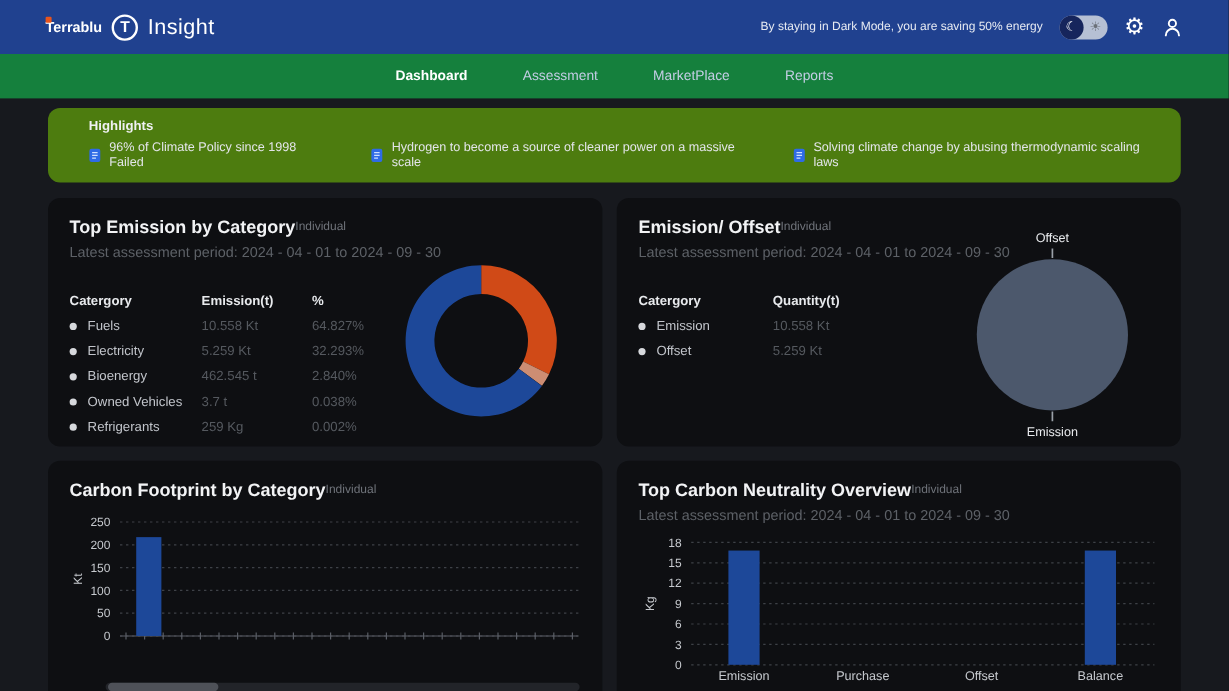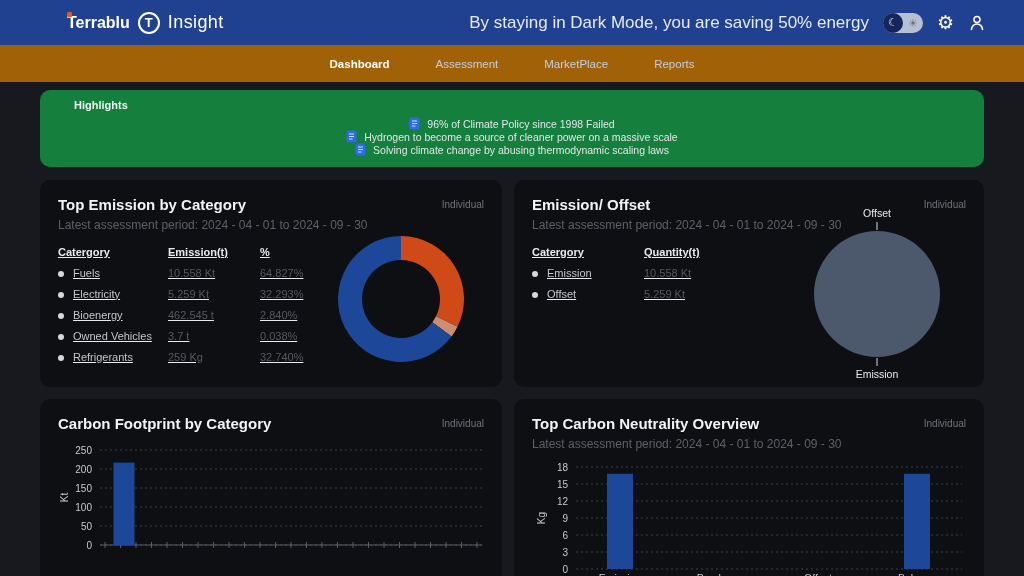--- a/index.html
+++ b/index.html
@@ -6,54 +6,54 @@
   html,body { margin:0; padding:0; }
   body {
     width:1024px; height:576px; overflow:hidden;
     background:#17191e; color:#e8eaed;
     font-family:"Liberation Sans", sans-serif;
   }
   
   .header { height:45px; background:#20418f; display:flex; align-items:center;
     justify-content:space-between; padding:0 38px; }
   .logo { display:flex; align-items:center; gap:8px; }
-  .brand { font-size:16px; font-weight:bold; color:#fff; position:relative;margin-left:29px; }
+  .brand { font-size:12px; font-weight:bold; color:#fff; position:relative; }
   .brand-dot { position:absolute; left:0; top:-2px; width:5px; height:5px; background:#e8541d; border-radius:1px; }
   .logo-circle { width:22px; height:22px; border:2.5px solid #fff; border-radius:50%;
     display:flex; align-items:center; justify-content:center; font-weight:bold; font-size:13px; color:#fff; }
   .brand-suffix { font-size:18px; font-weight:300; color:#fff; letter-spacing:.4px;text-align:center; }
   .header-right { display:flex; align-items:center; gap:14px; }
-  .energy-note { font-size:17px; color:#e6eaf2; }
+  .energy-note { font-size:10px; color:#e6eaf2; }
   .toggle { width:40px; height:20px; border-radius:10px; background:#b6c0d4;
     display:flex; align-items:center; cursor:pointer; }
   .toggle-moon { width:20px; height:20px; border-radius:50%; background:#16255c; color:#fff;
     font-size:11px; display:flex; align-items:center; justify-content:center; }
   .toggle-sun { flex:1; text-align:center; font-size:11px; color:#6b7078; line-height:20px; }
   .gear { font-size:19px; color:#fff; line-height:1; cursor:pointer; }
   
-  .nav { height:37px; background:#a16207; display:flex; align-items:center;
+  .nav { height:37px; background:#15803d; display:flex; align-items:center;
     justify-content:center; gap:46px; }
   .nav-tab { font-size:11.5px; color:#c3cde4; cursor:pointer; }
   .nav-tab.active { color:#fff; font-weight:bold; }
   
   .main { padding:8px 40px 0; }
-  .highlights { background:#15803d; border-radius:10px; padding:9px 34px 11px; }
+  .highlights { background:#4d7c0f; border-radius:10px; padding:9px 34px 11px; }
   .hl-title { font-size:11px; font-weight:bold; color:#f0f1f3; }
-  .hl-items { display:flex; margin-top:6px; align-items:center;flex-direction:column; }
+  .hl-items { display:flex; gap:46px; margin-top:6px; align-items:center; }
   .hl-item { display:flex; align-items:center; gap:7px; font-size:10.5px; color:#e3e5e9; }
   .grid { display:grid; grid-template-columns:462px 470px; gap:12px; margin-top:13px; }
   .card { background:#0e0f12; border-radius:10px; padding:16px 18px; position:relative; }
   .card.r1 { height:207px; }
   .card.r2 { height:202px; }
-  .card-head { display:flex; justify-content:space-between; align-items:flex-start;gap:16px; }
+  .card-head { display:flex; align-items:flex-start; }
   .card-title { font-size:15px; font-weight:bold; color:#f2f3f5; }
   .card-badge { font-size:10px; color:#6f737a; margin-top:3px; }
   .card-sub { font-size:12px; color:#5d6167; margin-top:5px; }
   
-  .dtable { margin-top:10px; border-collapse:collapse; font-size:11px;text-decoration:underline; }
+  .dtable { margin-top:24px; border-collapse:collapse; font-size:11px; }
   .dtable th { text-align:left; color:#e8eaed; font-weight:bold; padding:4px 0; font-size:11px; }
   .dtable td { color:#55595f; padding:4.5px 0; }
   .dtable td.cat { color:#c2c5cb; }
   .dot { display:inline-block; width:6px; height:6px; border-radius:50%;
     background:#d6d8dc; margin-right:9px; vertical-align:middle; }
   .c1 { width:110px; } .c2 { width:92px; } .c2w { width:112px; }
   
   .donut-svg { position:absolute; right:26px; top:44px; }
   .pie-svg { position:absolute; right:22px; top:28px; }
   .bar-svg { display:block; margin-top:8px; }
@@ -166,21 +166,21 @@
               <td>2.840%</td>
             </tr>
             <tr>
               <td class="cat"><span class="dot"></span>Owned Vehicles</td>
               <td>3.7 t</td>
               <td>0.038%</td>
             </tr>
             <tr>
               <td class="cat"><span class="dot"></span>Refrigerants</td>
               <td>259 Kg</td>
-              <td>32.740%</td>
+              <td>0.002%</td>
             </tr>
           </tbody>
       </table>
       <svg id="donut-svg" class="donut-svg" width="150" height="150" viewBox="0 0 150 150">
           <path d="M 75.00 12.00 A 63 63 0 0 1 131.50 102.87 L 109.98 92.25 A 39 39 0 0 0 75.00 36.00 Z" fill="#d04a17"></path>
           <path d="M 131.50 102.87 A 63 63 0 0 1 125.66 112.46 L 106.36 98.19 A 39 39 0 0 0 109.98 92.25 Z" fill="#cd8d73"></path>
           <path d="M 125.56 112.58 A 63 63 0 1 1 75.00 12.00 L 75.00 36.00 A 39 39 0 1 0 106.30 98.27 Z" fill="#1d4899"></path>
         </svg>
     </div>
 

